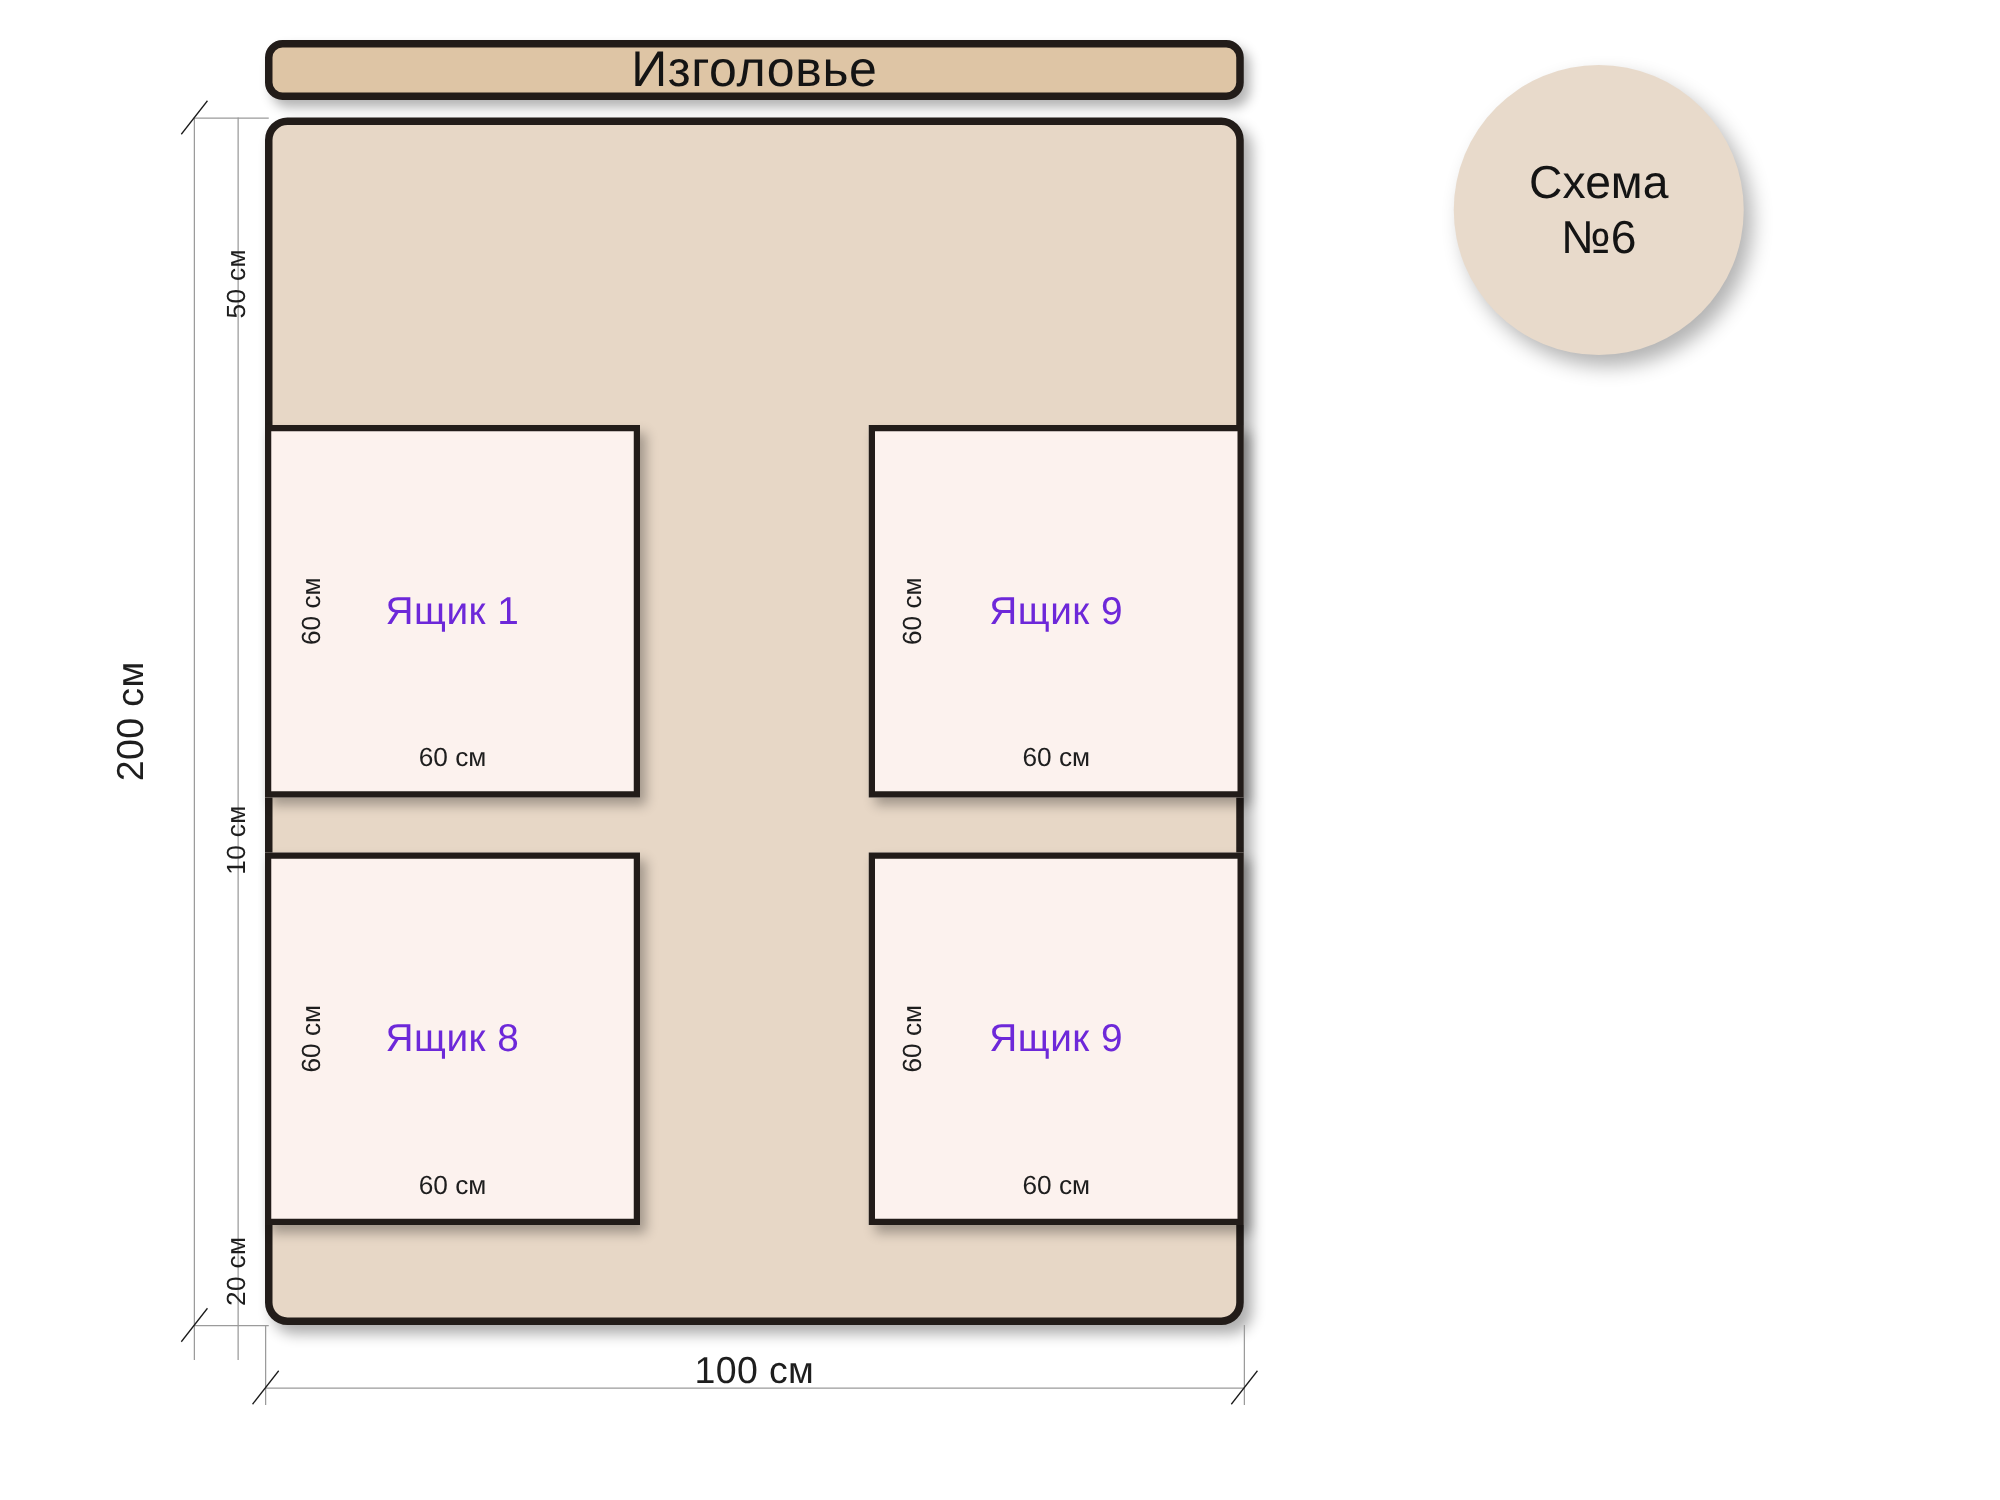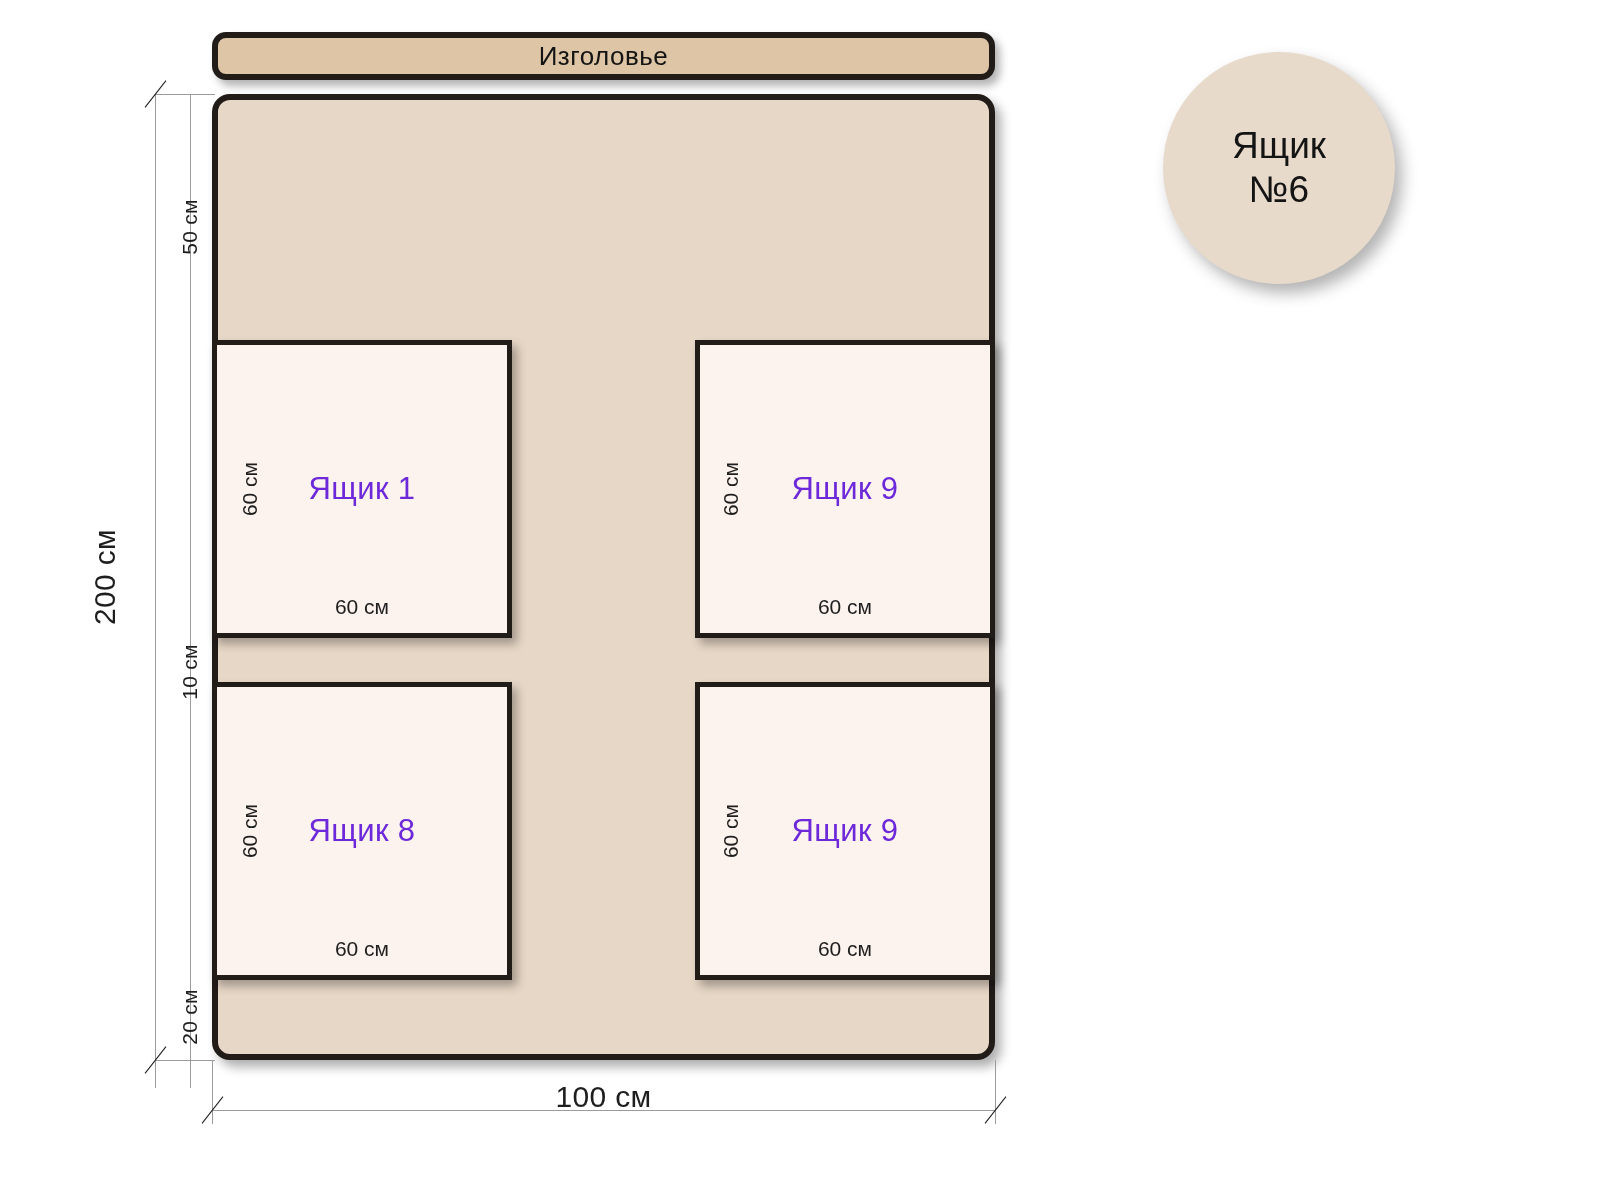--- a/index.html
+++ b/index.html
@@ -43,21 +43,21 @@
     background: #DEC5A5;
     border: 6px solid #221c19;
     border-radius: 14px;
     box-sizing: border-box;
     box-shadow: 5px 6px 9px rgba(0,0,0,0.30);
     display: flex;
     align-items: center;
     justify-content: center;
   }
   #headboard-label {
-    font-size: 26px;
+    font-size: 40px;
     color: #141414;
     letter-spacing: 0.5px;
   }
 
   
   #bed-base {
     left: 212px;
     top: 94px;
     width: 783px;
     height: 966px;
@@ -255,17 +255,17 @@
   <div id="label-20" class="dim-text rot">20 см</div>
 
   <div id="ext-left-bottom" class="dline-v"></div>
   <div id="ext-right-bottom" class="dline-v"></div>
   <div id="dim-bottom-line" class="dline-h"></div>
   <div id="tick-bottom-left" class="tick"></div>
   <div id="tick-bottom-right" class="tick"></div>
   <div id="label-160" class="dim-text">100 см</div>
 
   <div id="scheme-badge" class="abs">
-    <span class="badge-line">Ящик</span>
+    <span class="badge-line">Схема</span>
     <span class="badge-line">№6</span>
   </div>
 
 </div>
 
 </body></html>

